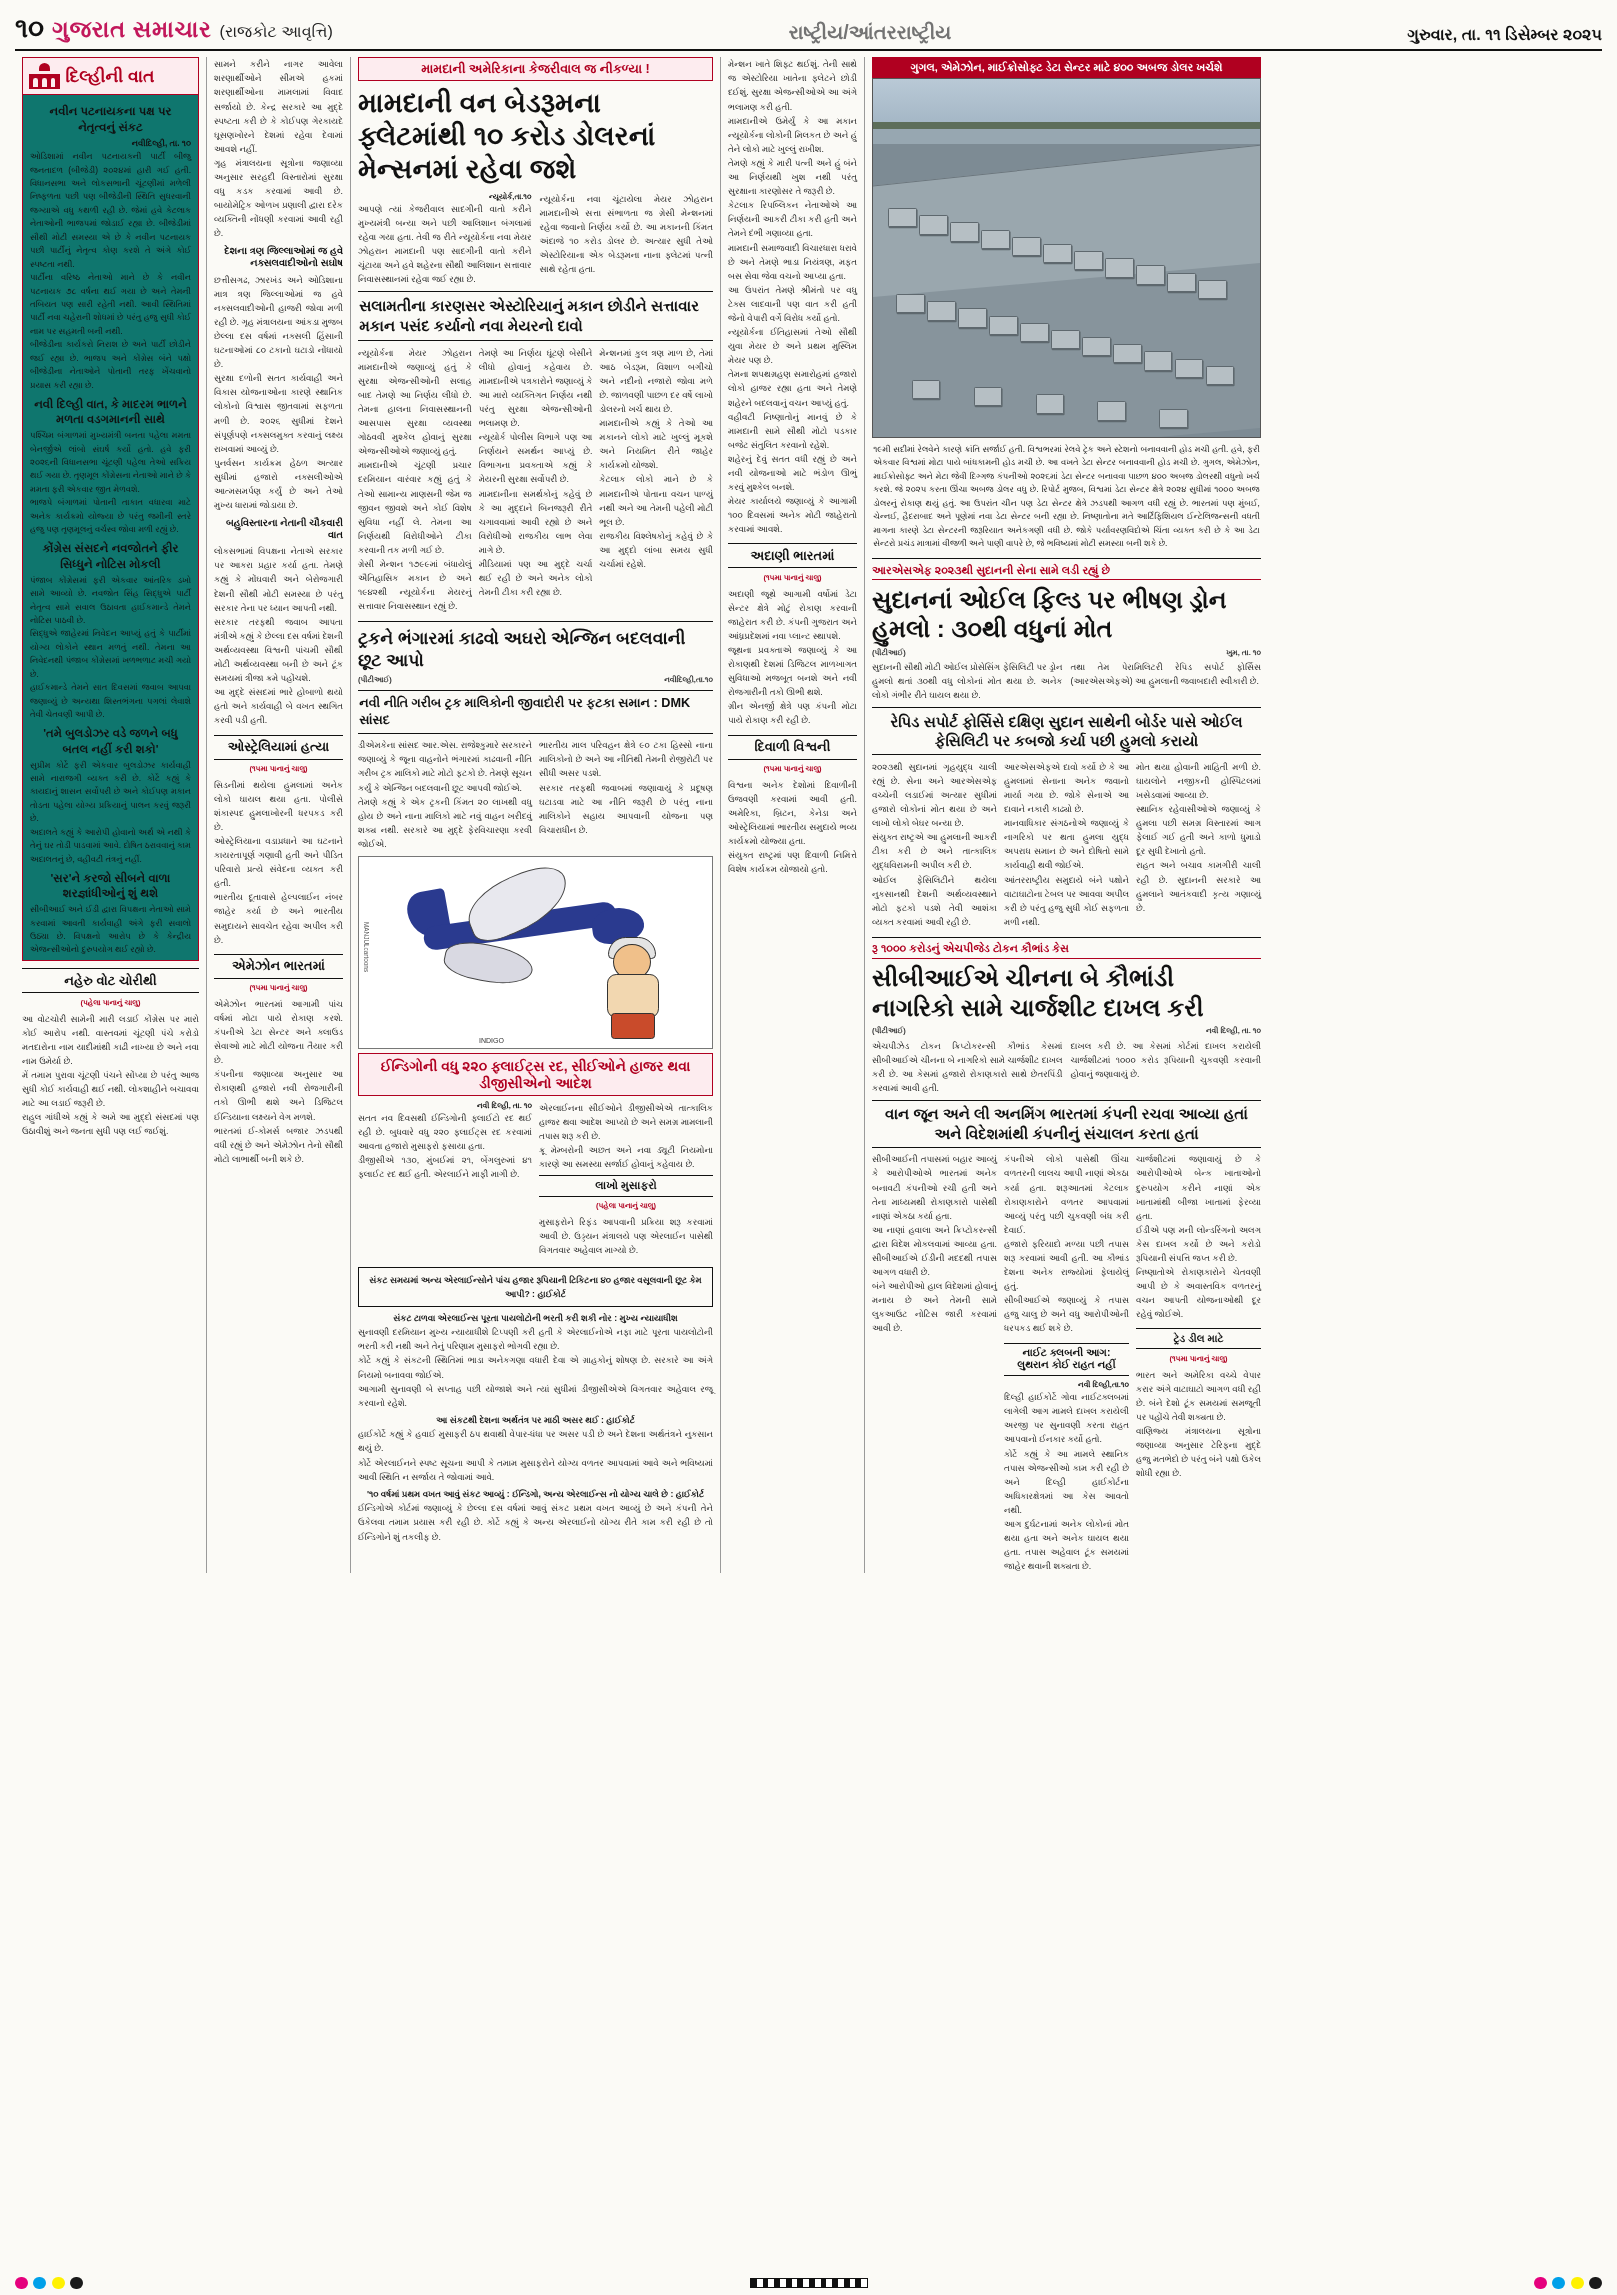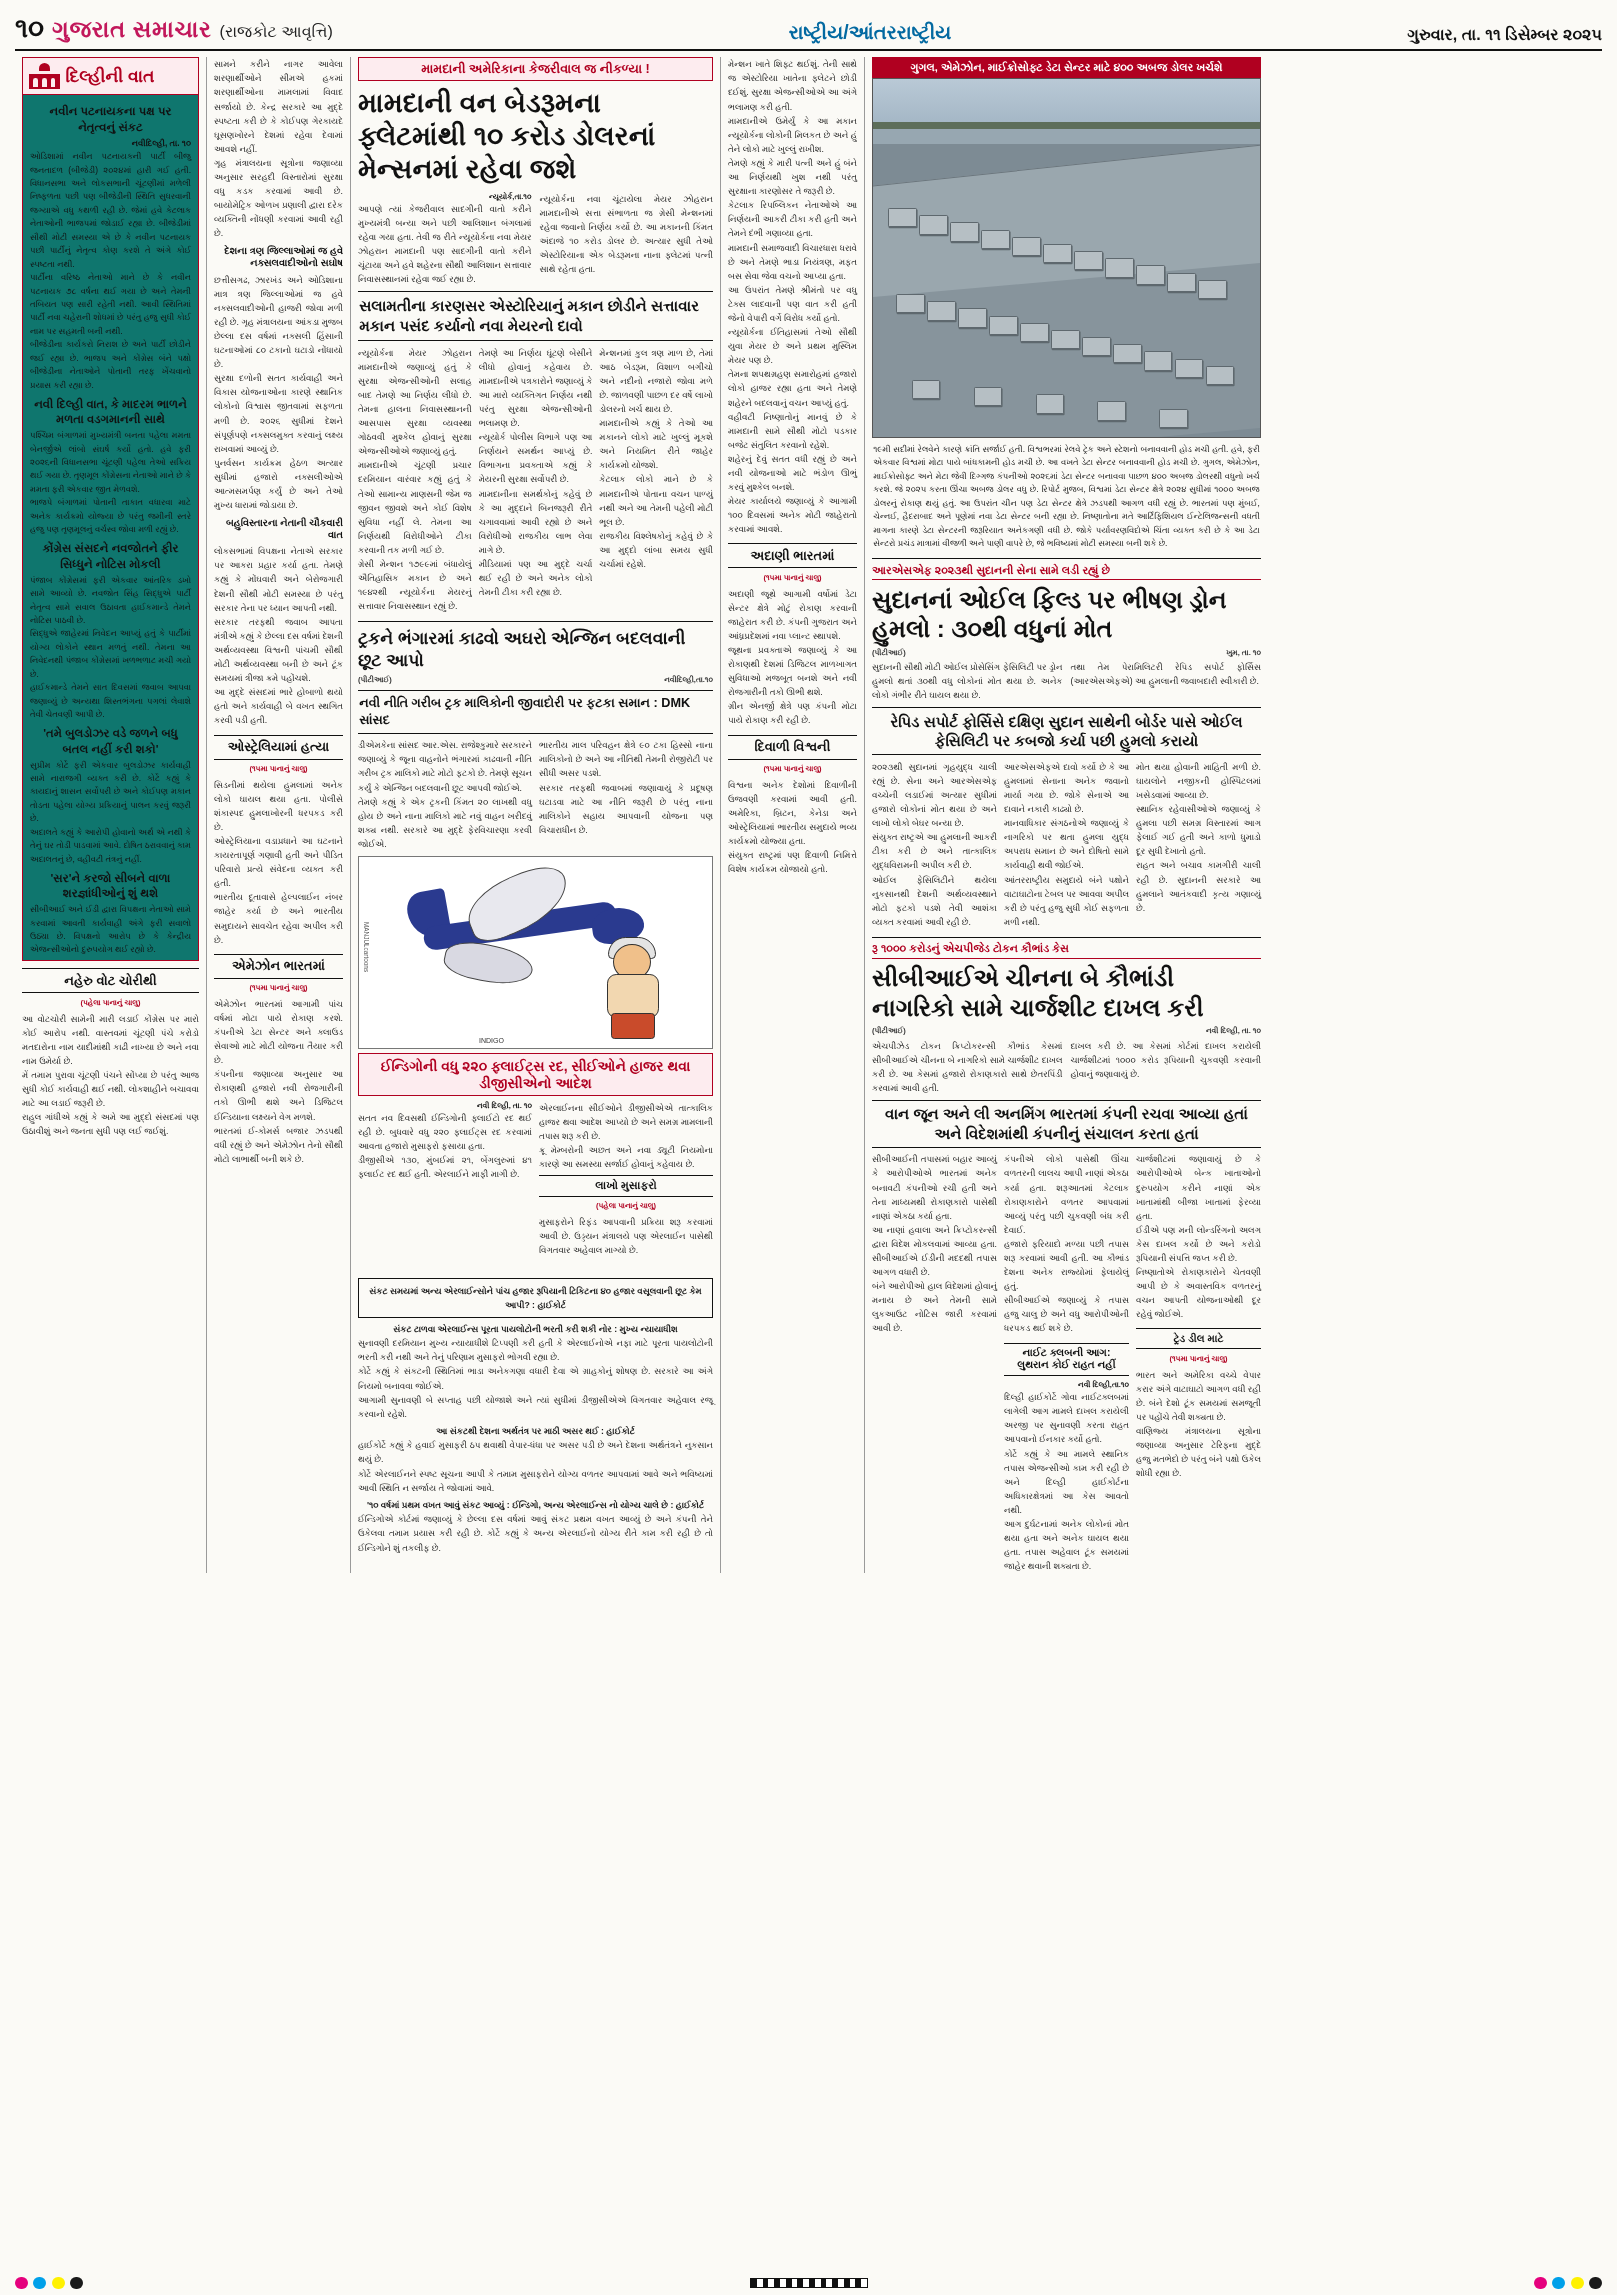--- a/index.html
+++ b/index.html
@@ -11,21 +11,21 @@
     -webkit-font-smoothing:antialiased;
   }
   .page{position:relative;width:1617px;height:2295px;box-sizing:border-box;padding:12.7px 15px 0 15px;}
 
   
   .masthead{display:flex;align-items:flex-end;justify-content:space-between;border-bottom:2.3px solid #111;padding-bottom:5.8px;}
   .mast-left{display:flex;align-items:baseline;gap:8px;}
   .pageno{font-size:26.6px;font-weight:bold;color:#111;}
   .paper-name{font-size:23px;font-weight:bold;color:#c2185b;letter-spacing:0.6px;}
   .edition{font-size:16px;color:#222;}
-  .mast-center{font-size:19.6px;font-weight:bold;color:#0369a1;}
+  .mast-center{font-size:19.6px;font-weight:bold;color:#737373;}
   .mast-right{font-size:16px;font-weight:bold;color:#111;}
 
   .content{display:flex;gap:0;margin-top:5.8px;}
 
   
   .col{box-sizing:border-box;}
   .vr{border-left:0.6px solid #9a9a9a;}
   .pad{padding:0 7px;}
 
   .hl{font-size:8.7px;line-height:1.62;text-align:justify;color:#1a1a1a;}
@@ -87,21 +87,21 @@
   .dc-roofB{position:absolute;left:-4%;top:56%;width:108%;height:46%;background:#87949c;transform:skewY(-5deg);}
   .unit{position:absolute;width:26.6px;height:17.3px;background:#b6bfc4;border:0.6px solid #5e686e;border-radius:1.2px;box-shadow:0.6px 1.2px 0 #5e686e;}
   .dc-far{position:absolute;left:0;top:14%;width:100%;height:12%;background:#97a7b1;}
   .dc-trees{position:absolute;left:0;top:12%;width:100%;height:5%;background:#5d6e5a;}
   .photo-cap{font-size:8.4px;line-height:1.6;text-align:justify;padding:4.6px 1.2px 0;}
 
   .sec-strap{font-size:11px;font-weight:bold;color:#b00020;border-bottom:0.6px solid #b00020;padding-bottom:2.3px;}
   .big-head{font-size:24px;font-weight:bold;line-height:1.22;margin:4.6px 0;}
   .mid-head{font-size:15px;font-weight:bold;line-height:1.3;margin:4.6px 0;}
   .rule-top{border-top:1.7px solid #111;margin:8px 0 4.6px;}
-  .qbox{border:1.2px solid #111;padding:4.6px 5.8px;margin-top:21px;}
+  .qbox{border:1.2px solid #111;padding:4.6px 5.8px;margin-top:10px;}
   .center{text-align:center;}
   .bold{font-weight:bold;}
 
   
   .footer{position:absolute;left:15px;right:15px;bottom:5.8px;display:flex;align-items:center;justify-content:space-between;}
   .dots{display:flex;gap:5.8px;}
   .dot{width:12.7px;height:12.7px;border-radius:50%;}
   .bar{height:8px;width:116px;background:repeating-linear-gradient(90deg,#111 0 5.8px,#fff 5.8px 11.6px);border:0.6px solid #111;}
 </style>
 </head>

